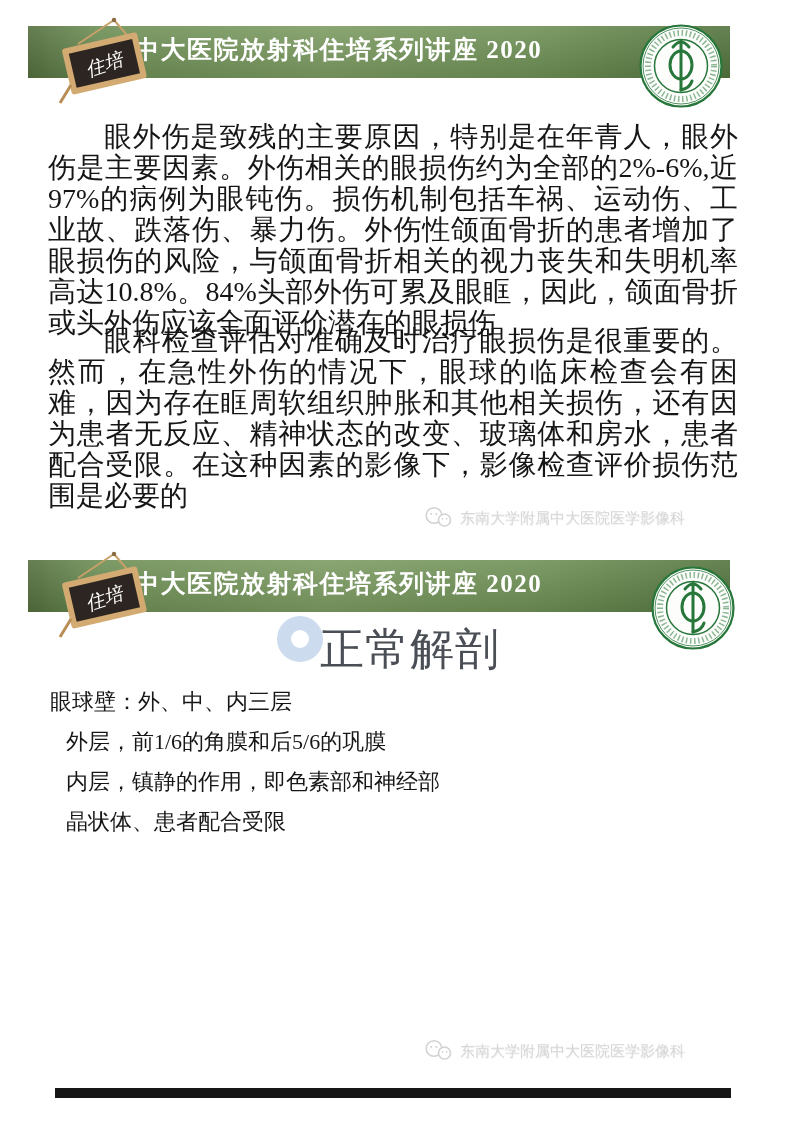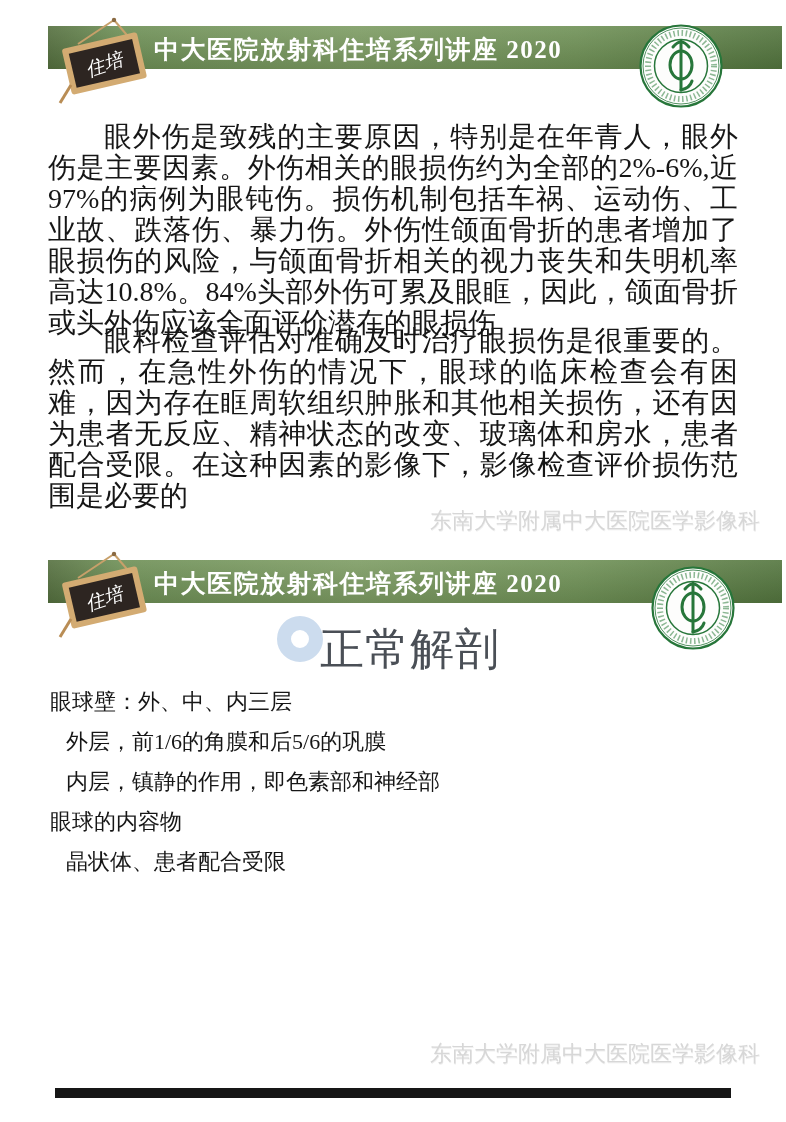--- a/index.html
+++ b/index.html
@@ -2,45 +2,44 @@
 <html><head>
 <meta charset="utf-8">
 <style>
   html,body{margin:0;padding:0;background:#fff;}
   .page{
     position:relative;width:786px;height:1122px;background:#ffffff;overflow:hidden;
     font-family:"Liberation Serif","DejaVu Serif",serif;color:#1a1a1a;
   }
   
   .header-bar{
-    position:absolute;left:48px;width:702px;height:43px;z-index:1;
+    position:absolute;left:28px;width:702px;height:52px;z-index:1;
     background:
       linear-gradient(180deg, rgba(255,255,255,0.10), rgba(0,0,0,0.10)),
       linear-gradient(90deg,#546f3e 0%,#6d8f55 10%,#7d9c63 42%,#6f9156 72%,#53753e 100%);
-    padding-left: 32px;
   }
   .bar-title{
     position:absolute;left:106px;top:7px;
     color:#ffffff;font-size:25px;font-weight:600;letter-spacing:1.5px;white-space:nowrap;
   }
   
   .badge-wrap{position:absolute;left:56px;width:98px;height:94px;z-index:3;}
   
   .seal{position:absolute;width:84px;height:84px;z-index:2;}
   
   .para{
     position:absolute;left:48px;width:690px;
     font-size:28px;line-height:31px;text-align:justify;text-indent:2em;color:#161616;
   }
   .para-1{top:98px;margin-top:23px;}
   .para-2{top:325px;}
   
   .watermark{
     position:absolute;left:424px;width:320px;display:flex;align-items:center;gap:6px;
-    color:#d7d7d7;font-size:22px;white-space:nowrap;
+    color:#d7d7d7;font-size:15px;white-space:nowrap;
     text-shadow:0.5px 0.5px 0 #f0f0f0;
     font-family:"Liberation Sans","DejaVu Sans",sans-serif;
   }
   .watermark-1{top:506px;}
   .watermark-2{top:1039px;}
   
   .title-ring{
     position:absolute;left:277px;top:616px;width:18px;height:18px;
     border:14px solid #ccdcee;border-radius:50%;z-index:0;
   }
@@ -145,21 +144,20 @@
       </svg>
     </div>
 
     <div class="title-ring"></div>
     <div class="section-title">正常解剖</div>
 
     <div class="anatomy-list">
       <div class="anatomy-line">眼球壁：外、中、内三层</div>
       <div class="anatomy-line sub">外层，前1/6的角膜和后5/6的巩膜</div>
       <div class="anatomy-line sub">内层，镇静的作用，即色素部和神经部</div>
-      <div class="anatomy-line">眼球的内容物</div>
       <div class="anatomy-line sub">晶状体、患者配合受限</div>
     </div>
 
     <div class="watermark watermark-2">
       <svg width="30" height="24" viewBox="0 0 30 24">
         <circle cx="10" cy="9.5" r="7.8" fill="#ffffff" stroke="#d2d2d2" stroke-width="1.6"></circle>
         <circle cx="7.2" cy="8" r="1" fill="#d2d2d2"></circle>
         <circle cx="12.4" cy="8" r="1" fill="#d2d2d2"></circle>
         <circle cx="20.5" cy="14" r="6" fill="#ffffff" stroke="#d2d2d2" stroke-width="1.6"></circle>
         <circle cx="18.5" cy="12.8" r="0.9" fill="#d2d2d2"></circle>

